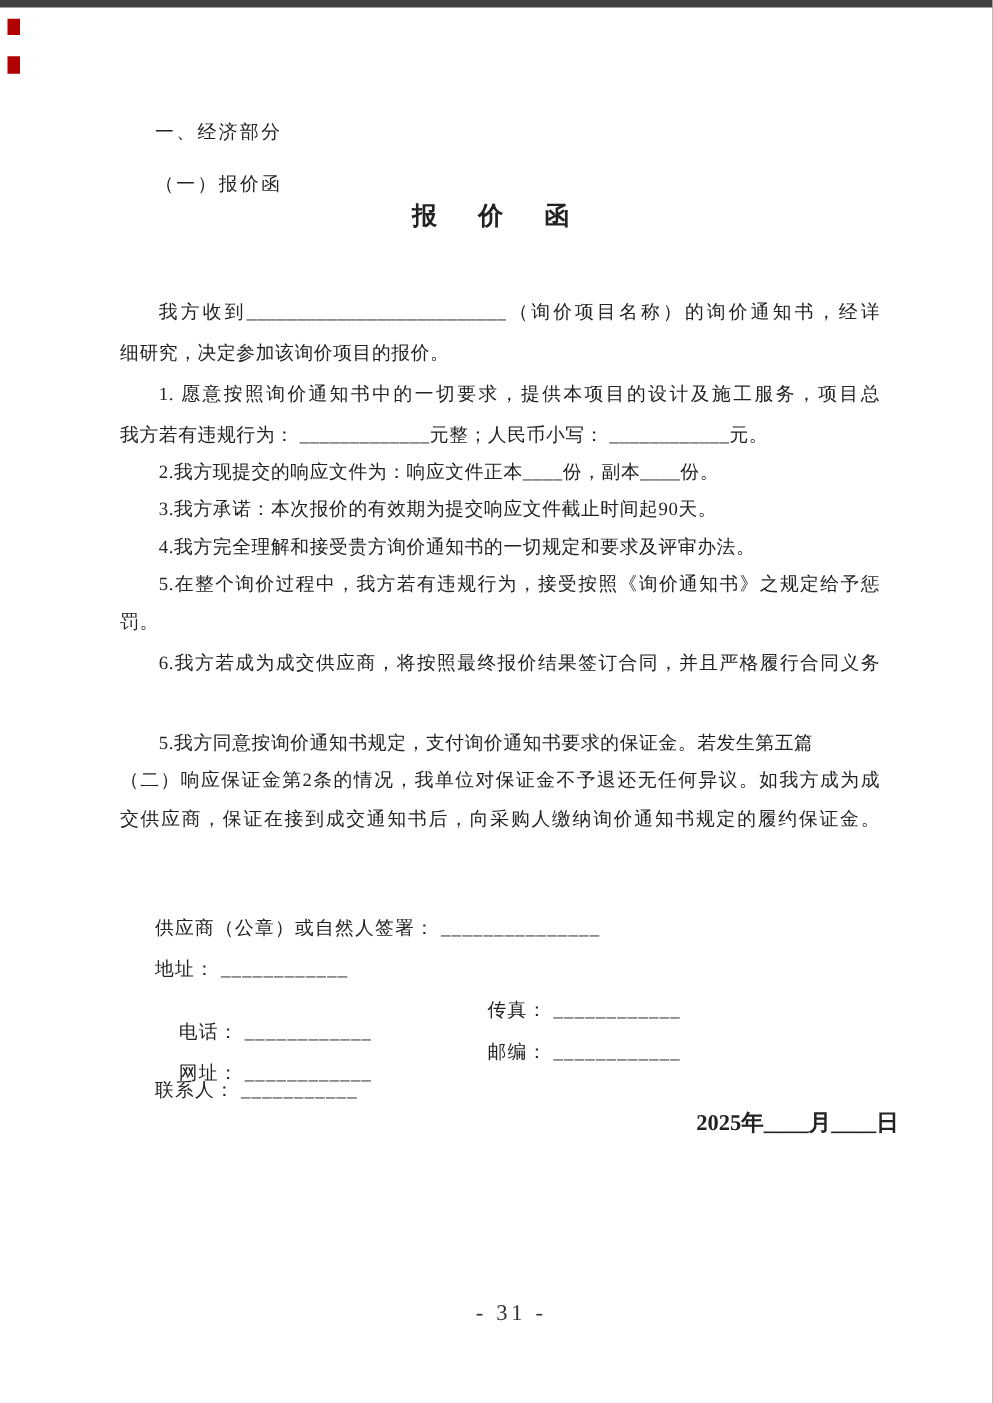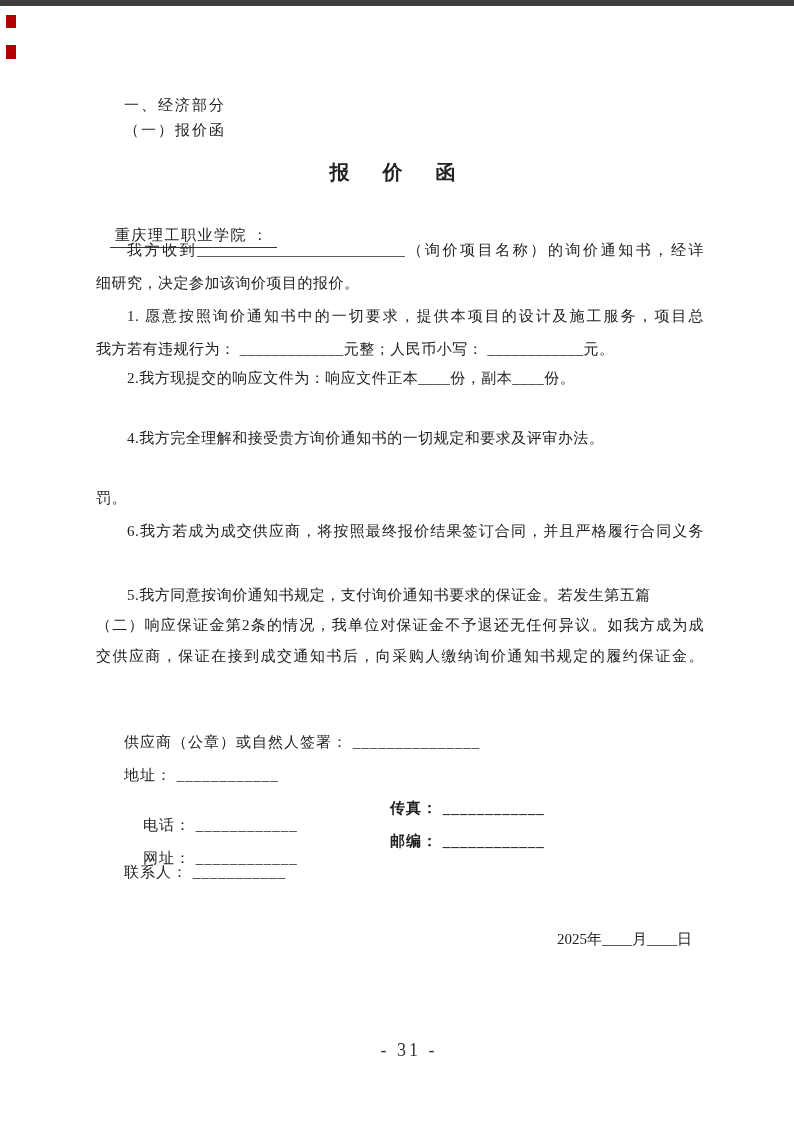--- a/index.html
+++ b/index.html
@@ -36,47 +36,46 @@
   .bl{
     position:absolute;
     left:96px;width:608px;
     font-size:15px;line-height:20px;
     letter-spacing:0.5px;
     white-space:pre;
   }
   .ind{text-indent:31px;}
   .j{white-space:normal;text-align:justify;text-align-last:justify;}
   .sig{left:124px;font-size:15px;letter-spacing:1px;}
-  .sig .col2{position:absolute;left:266px;top:0;white-space:pre;font-weight:bold;}
-  .date-line{left:557px;top:924px;font-size:15px;}
+  .sig .col2{position:absolute;left:266px;top:0;white-space:pre;}
+  .date-line{left:557px;top:880px;font-size:18px;font-weight:bold;}
   .page-footer{left:12px;top:1034px;width:100%;text-align:center;font-size:18px;letter-spacing:3px;color:#333;}
 </style>
 </head>
 <body>
 
 <div class="page">
 
   <div class="red-mark m1"></div>
   <div class="red-mark m2"></div>
 
   <div class="abs heading" style="top:90px">一、经济部分</div>
-  <div class="abs heading" style="top:115px">（一）报价函</div>
+  <div class="abs heading" style="top:132px">（一）报价函</div>
 
   <div class="abs doc-title">报 价 函</div>
 
-  <div class="abs salutation">
-    <span>重庆理工职业学院 ：</span>
-  </div>
 
   <div class="bl" style="top:267px">细研究，决定参加该询价项目的报价。</div>
   <div class="bl ind j" style="top:234px">我方收到__________________________（询价项目名称）的询价通知书，经详</div>
   <div class="bl ind j" style="top:300px">1.   愿意按照询价通知书中的一切要求，提供本项目的设计及施工服务，项目总</div>
   <div class="bl" style="top:333px">我方若有违规行为： _____________元整；人民币小写： ____________元。</div>
   <div class="bl ind" style="top:362px">2.我方现提交的响应文件为：响应文件正本____份，副本____份。</div>
+  <div class="bl ind" style="top:392px">3.我方承诺：本次报价的有效期为提交响应文件截止时间起90天。</div>
   <div class="bl ind" style="top:422px">4.我方完全理解和接受贵方询价通知书的一切规定和要求及评审办法。</div>
+  <div class="bl ind j" style="top:452px">5.在整个询价过程中，我方若有违规行为，接受按照《询价通知书》之规定给予惩</div>
   <div class="bl" style="top:482px">罚。</div>
   <div class="bl ind j" style="top:515px">6.我方若成为成交供应商，将按照最终报价结果签订合同，并且严格履行合同义务</div>
   <div class="bl ind" style="top:579px">5.我方同意按询价通知书规定，支付询价通知书要求的保证金。若发生第五篇</div>
   <div class="bl j" style="top:609px">（二）响应保证金第2条的情况，我单位对保证金不予退还无任何异议。如我方成为成</div>
   <div class="bl j" style="top:640px">交供应商，保证在接到成交通知书后，向采购人缴纳询价通知书规定的履约保证金。</div>
 
   <div class="abs sig" style="top:727px">供应商（公章）或自然人签署： _______________</div>
   <div class="abs sig" style="top:760px">地址： ____________</div>
 
   <div class="abs sig" style="top:793px">

